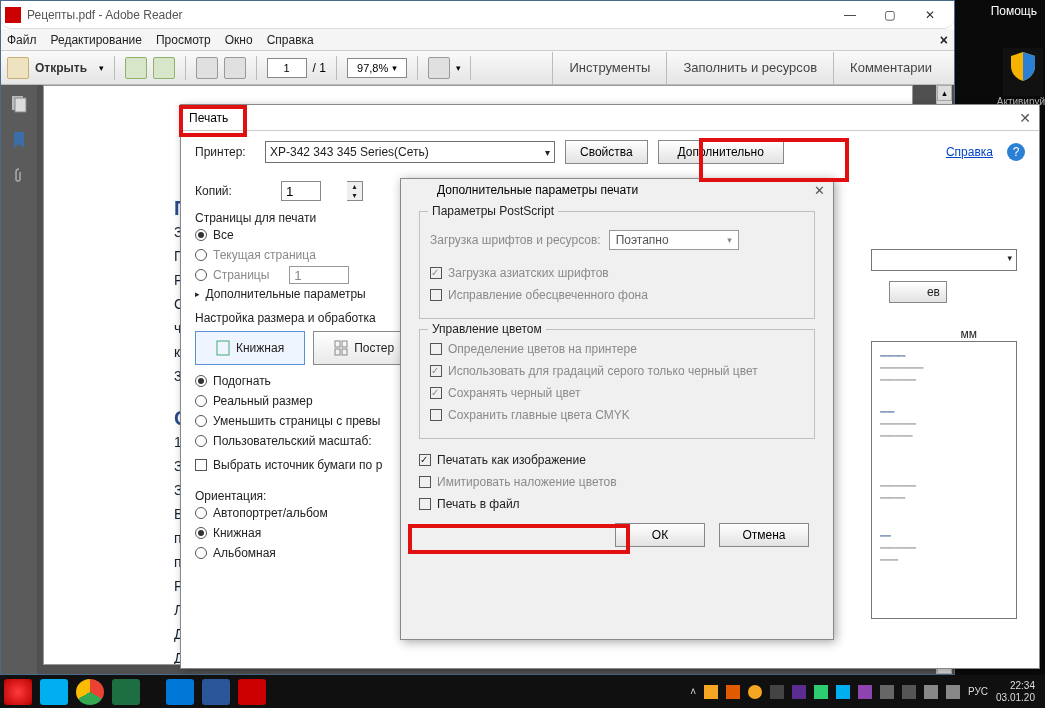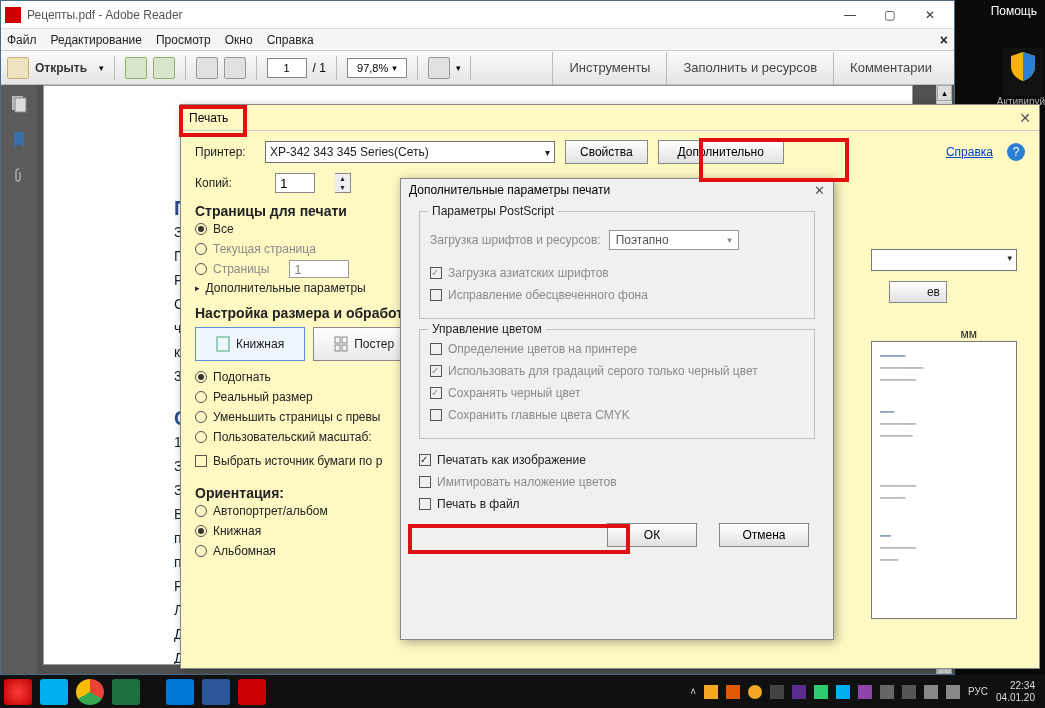--- a/index.html
+++ b/index.html
@@ -7,21 +7,21 @@
 
 
 .desktop { position: absolute; inset: 0; background: #0a0a0a; }
 .help-text { position: absolute; top: 4px; right: 8px; color: #fff; font-size: 12px; }
 .logo-block { position: absolute; top: 48px; right: 2px; width: 40px; height: 48px; background:#111; }
 .shield-icon { width:32px; height:32px; margin:2px auto; display:block; }
 .activate-text { position:absolute; top:96px; right:0; color:#b8b8b8; font-size:10px; }
 
 
 .adobe-window { position: absolute; left: 0; top: 0; width: 955px; height: 675px; background: #fff; border: 1px solid #4a6b8a; }
-.titlebar { height: 28px; background: #fff; display: flex; align-items: center; padding: 0 4px; border-bottom: 1px solid #ddd; }
+.titlebar { height: 28px; background: #fff; display: flex; align-items: center; padding: 0 4px; border-bottom: 1px solid #ddd; border-radius: 10px; }
 .titlebar-icon { width: 16px; height: 16px; background: #c00; margin-right: 6px; }
 .titlebar-text { flex: 1; font-size: 12px; color: #555; }
 .win-btns { display: flex; }
 .win-btn { width: 40px; height: 24px; display:flex; align-items:center; justify-content:center; font-size:12px; color:#333; }
 
 .menubar { height: 22px; background:#f5f5f5; border-bottom:1px solid #ccc; display:flex; align-items:center; padding:0 6px; gap:14px; font-size:12px; }
 .menubar span { color:#222; }
 .menubar .menu-close { margin-left:auto; font-weight:bold; font-size:14px; }
 
 .toolbar { height: 34px; background: linear-gradient(#fafafa,#e5e5e5); border-bottom:1px solid #bbb; display:flex; align-items:center; padding:0 6px; gap:6px; font-size:12px; }
@@ -38,38 +38,38 @@
 .side-icon { width:18px; height:18px; }
 .doc-viewport { flex:1; position:relative; background:#505050; padding:6px; }
 .doc-page { position:absolute; left:6px; top:0; width:870px; height:580px; background:#fff; border:1px solid #999; overflow:hidden; }
 .doc-text { position:absolute; left:130px; top:110px; font-size:14px; color:#123; line-height:24px; }
 .doc-text .blue-head { color:#2a4b8d; font-size:20px; font-weight:bold; }
 .vscroll { position:absolute; right:2px; top:0; bottom:0; width:16px; background:#e5e5e5; border-left:1px solid #bbb; }
 .vscroll-up, .vscroll-down { height:16px; background:#ddd; border:1px solid #aaa; font-size:9px; text-align:center; line-height:14px; }
 .vscroll-down { position:absolute; bottom:0; width:100%; }
 
 
-.print-dialog { position:absolute; left:180px; top:104px; width:860px; height:565px; background:#fef9c3; border:1px solid #888; box-shadow:2px 2px 8px rgba(0,0,0,.3); }
+.print-dialog { position:absolute; left:180px; top:104px; width:860px; height:565px; background:#ffffff; border:1px solid #888; box-shadow:2px 2px 8px rgba(0,0,0,.3); }
 .pd-title { height:26px; border-bottom:1px solid #ccc; display:flex; align-items:center; padding:0 8px; font-size:12px; }
 .pd-title-text { }
 .pd-close { margin-left:auto; font-size:14px; color:#555; }
 .pd-body { padding:8px 14px; font-size:12px; color:#222; position:relative; height:calc(100% - 26px); }
 
 .pd-row1 { display:flex; align-items:center; gap:10px; height:26px; }
 .pd-select { width:290px; height:22px; border:1px solid #707070; background:#fff; font-size:12px; padding:0 4px; display:flex; align-items:center; }
 .pd-select .chev { margin-left:auto; font-size:10px; }
 .pd-btn { height:24px; padding:0 14px; background:linear-gradient(#fff,#e2e2e2); border:1px solid #888; font-size:12px; }
 .pd-link { color:#0045cc; text-decoration:underline; margin-left:auto; margin-right:4px; }
 .pd-help-icon { width:18px; height:18px; border-radius:50%; background:#2b7fd4; color:#fff; font-size:12px; text-align:center; line-height:18px; }
 
-.pd-row2 { display:flex; align-items:center; gap:20px; margin-top:6px; height:24px; }
+.pd-row2 { display:flex; align-items:center; gap:26px; margin-top:14px; height:24px; }
 .copies-input { width:40px; height:20px; border:1px solid #888; text-align:left; padding:0 4px; }
 .spin { width:16px; height:20px; border:1px solid #888; border-left:none; background:#efefef; font-size:8px; text-align:center; }
 
-.group-label { font-weight:bold; margin-top:6px; font-size:14px; }
+.group-label { font-weight:normal; margin-top:6px; font-size:12px; }
 .radio-row { display:flex; align-items:center; gap:6px; height:20px; font-size:12px; color:#222; }
 .radio-dot, .cb-box { width:12px; height:12px; border:1px solid #555; display:inline-block; }
 .radio-dot { border-radius:50%; position:relative; }
 .radio-dot.checked::after { content:''; position:absolute; inset:2px; background:#333; border-radius:50%; }
 .cb-box.checked::after { content:'✓'; font-size:10px; position:relative; top:-3px; left:0; }
 .gray { color:#8a8a8a; }
 .pages-input { width:60px; height:18px; border:1px solid #999; background:#fff; margin-left:14px; padding:0 4px; color:#888; }
 .expander-row { display:flex; gap:6px; align-items:center; font-size:12px; margin-top:2px; }
 .expander-tri { font-size:9px; }
 
@@ -81,29 +81,29 @@
 
 .preview-box { position:absolute; right:22px; top:210px; width:146px; height:278px; background:#fff; border:1px solid #777; }
 .preview-box .stub { position:absolute; left:8px; font-size:6px; color:#3a5b8f; }
 .mm-label { position:absolute; right:62px; top:196px; font-size:12px; color:#222; }
 
 .pd-combo-small { position:absolute; right:22px; top:118px; width:146px; height:22px; border:1px solid #777; background:#fff; }
 .pd-btn-small { position:absolute; right:92px; top:150px; width:58px; height:22px; border:1px solid #888; background:linear-gradient(#fff,#e2e2e2); font-size:12px; text-align:right; padding-right:6px; line-height:20px; }
 
 
 .adv-dialog { position:absolute; left:400px; top:178px; width:434px; height:462px; background:#f0f0f0; border:1px solid #888; box-shadow:2px 2px 10px rgba(0,0,0,.35); }
-.adv-title { height:22px; display:flex; align-items:center; padding:0 8px; font-size:12px; }
+.adv-title { height:22px; display:flex; align-items:center; padding:0 8px; font-size:12px;margin-left:28px; }
 .adv-title .pd-close { font-size:13px; }
 .adv-body { padding:10px 18px; font-size:12px; color:#222; }
 .group-frame { border:1px solid #c0c0c0; padding:8px 10px 12px; margin-bottom:10px; position:relative; }
 .group-frame .legend { position:absolute; top:-8px; left:8px; background:#f0f0f0; padding:0 4px; font-size:12px; }
 .adv-row { display:flex; align-items:center; gap:8px; height:24px; font-size:12px; }
 .adv-select { width:130px; height:20px; border:1px solid #999; background:#eee; }
 .cb-line { display:flex; align-items:center; gap:6px; height:22px; font-size:12px; }
-.adv-buttons { display:flex; justify-content:flex-end; gap:22px; margin-top:8px; padding-right:6px; }
+.adv-buttons { display:flex; justify-content:flex-end; gap:14px; margin-top:8px; padding-right:6px; }
 .adv-buttons .pd-btn { width:90px; }
 
 
 .hl { position:absolute; border:4px solid #e01010; pointer-events:none; }
 .hl1 { left:179px; top:105px; width:68px; height:32px; }
 .hl2 { left:699px; top:138px; width:150px; height:44px; }
 .hl3 { left:408px; top:524px; width:222px; height:30px; }
 
 
 .taskbar { position:absolute; left:0; bottom:0; width:1045px; height:33px; background:#101010; display:flex; align-items:center; padding:0 4px; gap:8px; }
@@ -421,17 +421,17 @@
       <div class="tray-icon" style="background:#2ecc71;"></div>
       <div class="tray-icon" style="background:#00aff0;"></div>
       <div class="tray-icon" style="background:#8e44ad;"></div>
       <div class="tray-icon" style="background:#666;"></div>
       <div class="tray-icon" style="background:#555;"></div>
       <div class="tray-icon" style="background:#888;"></div>
       <div class="tray-icon" style="background:#888;"></div>
       <span>РУС</span>
       <div class="clock">
         <div>22:34</div>
-        <div>04.01.20</div>
+        <div>03.01.20</div>
       </div>
     </div>
   </div>
 </div>
 
 </body></html>

